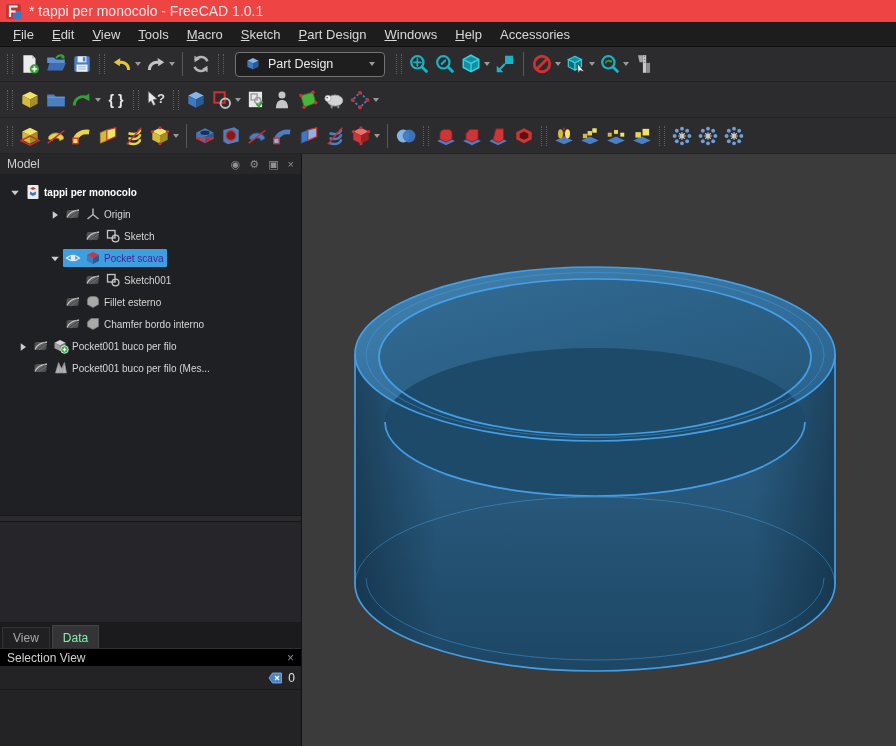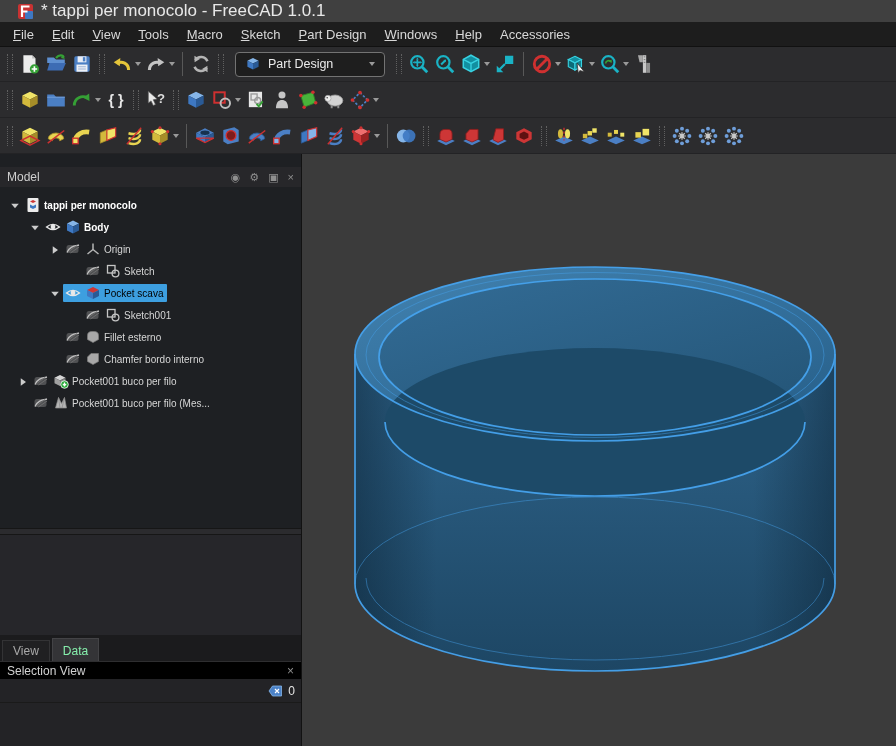--- a/index.html
+++ b/index.html
@@ -1,20 +1,20 @@
 <!DOCTYPE html>
 <html><head>
 <meta charset="utf-8">
 <style>
   html,body{margin:0;padding:0;background:#000;}
   .window{width:896px;height:746px;display:flex;flex-direction:column;overflow:hidden;
     font-family:"Liberation Sans","DejaVu Sans",sans-serif;color:#d8d8d8;background:#2b2b2b;position:relative;}
   
-  .titlebar{height:22px;flex:0 0 auto;background:#404040;display:flex;align-items:center;
-    padding-left:18px;gap:8px;font-size:17px;color:#e8e8e8;}
+  .titlebar{height:22px;flex:0 0 auto;background:#ef4444;display:flex;align-items:center;
+    padding-left:6px;gap:8px;font-size:14px;color:#e8e8e8;}
   
   .menubar{height:24px;flex:0 0 auto;background:#1d1d1d;display:flex;align-items:center;
     font-size:13px;padding-left:4px;border-bottom:1px solid #111;}
   .mi{padding:2px 9px;cursor:default;}
   .mi u{text-decoration:underline;}
   
   .tbrow{display:flex;align-items:center;background:#2c2c2e;border-bottom:1px solid #232325;padding:0 3px;}
   #tb1{height:34px;} #tb2{height:35px;} #tb3{height:35px;}
   .tbb{height:28px;display:flex;align-items:center;justify-content:center;padding:2px 2px;border-radius:3px;}
   .tbh{width:4px;height:20px;border-left:1px dotted #606060;border-right:1px dotted #606060;margin:0 4px;}
@@ -22,28 +22,28 @@
   .caret{width:0;height:0;border-left:3.5px solid transparent;border-right:3.5px solid transparent;
     border-top:4px solid #9a9a9a;margin-left:2px;flex:0 0 auto;}
   .wbcombo{height:23px;display:flex;align-items:center;gap:7px;padding:0 9px;border:1px solid #737373;
     border-radius:4px;background:#1e1e1e;min-width:130px;margin:0 7px;font-size:12.5px;color:#ebebeb;}
   .wbcombo .caret{margin-left:auto;}
   
   .main{flex:1;display:flex;min-height:0;}
   .leftpanel{width:301px;flex:0 0 auto;display:flex;flex-direction:column;background:#1e2023;
     border-right:1px solid #121212;}
   .phead{height:20px;flex:0 0 auto;background:#27272a;display:flex;align-items:center;
-    padding:0 7px;font-size:12px;color:#cfcfcf;margin-top:13px;}
+    padding:0 7px;font-size:12px;color:#cfcfcf;}
   .phead .sp{flex:1;}
   .phico{color:#8f8f8f;font-size:11px;margin-left:9px;line-height:1;}
   #tree{height:336px;flex:0 0 auto;overflow:hidden;padding-top:5px;background:#1e2023;}
   .trow{height:22px;display:flex;align-items:flex-end;font-size:10px;color:#d6d6d6;white-space:nowrap;}
   .texp{width:17px;height:16px;display:inline-flex;align-items:center;justify-content:center;flex:0 0 auto;}
   .twrap{display:inline-flex;align-items:center;gap:3px;padding:1px 4px 1px 1px;border-radius:1px;}
-  .tsel{background:#3d9fe0;color:#000000;}
+  .tsel{background:#3d9fe0;color:#4c1d95;}
   .teye,.ticon{width:17px;height:16px;display:inline-flex;align-items:center;justify-content:center;flex:0 0 auto;}
   .tbold{font-weight:bold;color:#ffffff;}
   .splitter{height:5px;flex:0 0 auto;background:#2b2b2e;border-top:1px solid #161616;border-bottom:1px solid #161616;}
   .propempty{height:100px;flex:0 0 auto;background:#26262a;}
   .tabsrow{height:26px;flex:0 0 auto;background:#1b1b1d;display:flex;align-items:flex-end;padding-left:2px;gap:2px;}
   .tab{font-size:12px;padding:3px 10px;cursor:default;}
   .tab-view{background:#202022;color:#a9a9a9;border:1px solid #333335;border-bottom:none;}
   .tab-data{background:#343437;color:#86efac;border:1px solid #434346;border-bottom:none;padding-top:5px;}
   .selhead{height:17px;flex:0 0 auto;background:#000000;display:flex;align-items:center;
     font-size:12px;padding:0 7px;color:#d2d2d2;border-top:1px solid #2e2e30;}
@@ -535,43 +535,20 @@
               <span class="ticon">
                 <svg width="16" height="16" viewBox="0 0 16 16">
                   <rect x="2.5" y="1" width="11" height="14" rx="1" fill="#ececec"></rect>
                   <polygon points="5,4.5 8,3 11,4.5 8,6" fill="#cd3636"></polygon>
                   <polygon points="5,7.5 8,9 11,7.5 11,10.5 8,12 5,10.5" fill="#3e78c2"></polygon>
                 </svg>
               </span>
               <span class="tlabel tbold">tappi per monocolo</span>
             </span>
           </div>
-          <div class="trow" style="padding-left: 26px;">
-            <span class="texp">
-              <svg width="12" height="12" viewBox="0 0 16 16">
-                <polygon points="3,5 13,5 8,11" fill="#cccccc"></polygon>
-              </svg>
-            </span>
-            <span class="twrap">
-              <span class="teye">
-                <svg width="16" height="16" viewBox="0 0 16 16">
-                  <path d="M1.5,8 Q8,2.8 14.5,8 Q8,13.2 1.5,8 Z" fill="none" stroke="#e8e8e8" stroke-width="1.3"></path>
-                  <circle cx="8" cy="8" r="2.4" fill="#e8e8e8"></circle>
-                </svg>
-              </span>
-              <span class="ticon">
-                <svg width="16" height="16" viewBox="0 0 16 16">
-                  <polygon points="8,1.5 14,4.5 8,7.5 2,4.5" fill="#85b5e8"></polygon>
-                  <polygon points="2,4.5 8,7.5 8,14.5 2,11.5" fill="#3e78c2"></polygon>
-                  <polygon points="14,4.5 8,7.5 8,14.5 14,11.5" fill="#2a5a95"></polygon>
-                </svg>
-              </span>
-              <span class="tlabel tbold">Body</span>
-            </span>
-          </div>
           <div class="trow" style="padding-left: 46px;">
             <span class="texp">
               <svg width="12" height="12" viewBox="0 0 16 16">
                 <polygon points="5,3 12,8 5,13" fill="#cccccc"></polygon>
               </svg>
             </span>
             <span class="twrap">
               <span class="teye">
                 <svg width="16" height="16" viewBox="0 0 16 16">
                   <rect x="1.5" y="4" width="12" height="8" rx="2.5" fill="#8f8f8f" opacity="0.45"></rect>

